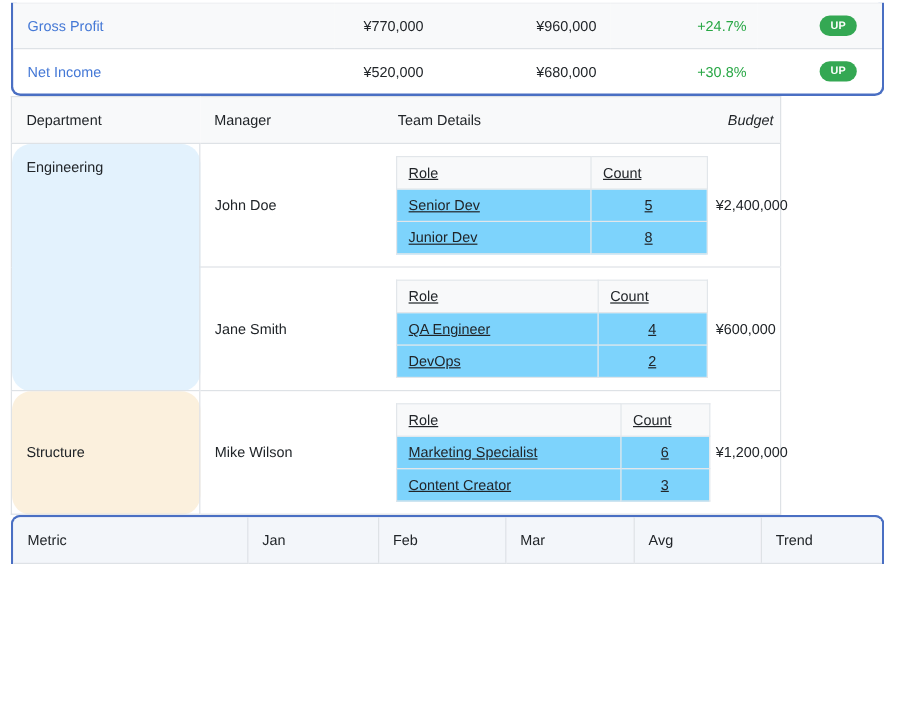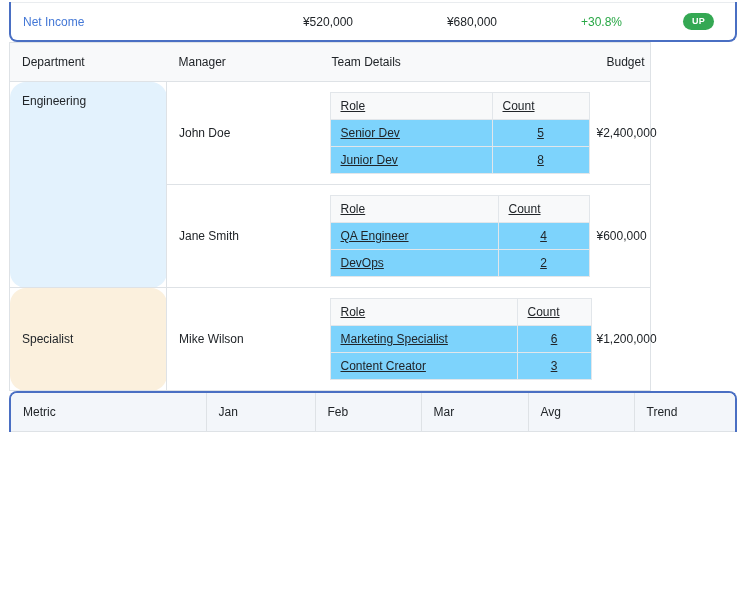--- a/index.html
+++ b/index.html
@@ -37,21 +37,21 @@
   
   .sec-title{margin:35px 0 17px 0;color:#212529;}
   .sec-title.s4{margin-top:31px;margin-bottom:21px;}
 
   
   .t2{border:1px solid #dee2e6;}
   .t2 > thead th{
     background:#f8f9fa;font-weight:normal;text-align:left;
     padding:12px;border-bottom:1px solid #dee2e6;
   }
-  .t2 > thead th.h-budget{padding-left:22px;}
+  .t2 > thead th.h-budget{padding-left:22px;font-style:italic;}
   .t2 > tbody > tr > td{border-top:1px solid #dee2e6;vertical-align:middle;border-radius:16px;}
   .t2 td.dept{
     padding:12px;border-right:1px solid #dee2e6;
   }
   .t2 td.dept.eng{background:#e3f2fd;vertical-align:top;}
   .t2 td.dept.mkt{background:#fbf0dd;vertical-align:middle;}
   .t2 td.mgr{padding:12px;}
   .t2 td.team{padding:10px;}
   .t2 td.budget{text-align:right;padding:12px;}
 
@@ -86,20 +86,29 @@
   <div class="t1wrap">
     <table class="t1">
       <colgroup>
           <col style="width:268px">
           <col style="width:86px">
           <col style="width:144px">
           <col style="width:122px">
           <col>
         </colgroup>
       <tbody>
+        <tr class="alt">
+          <td class="lbl">Gross Profit</td>
+          <td class="num">¥770,000</td>
+          <td class="num">¥960,000</td>
+          <td class="pct">+24.7%</td>
+          <td class="badge-cell">
+            <span class="badge">UP</span>
+          </td>
+        </tr>
         <tr>
           <td class="lbl">Net Income</td>
           <td class="num">¥520,000</td>
           <td class="num">¥680,000</td>
           <td class="pct">+30.8%</td>
           <td class="badge-cell">
             <span class="badge">UP</span>
           </td>
         </tr>
       </tbody>
@@ -174,21 +183,21 @@
               <tr>
                 <td>DevOps</td>
                 <td class="cnt">2</td>
               </tr>
             </tbody>
           </table>
         </td>
         <td class="budget">¥600,000</td>
       </tr>
       <tr>
-        <td class="dept mkt">Specialist</td>
+        <td class="dept mkt">Structure</td>
         <td class="mgr">Mike Wilson</td>
         <td class="team">
           <table class="nested w2">
             <colgroup>
                 <col style="width:187px">
                 <col>
               </colgroup>
             <thead>
               <tr>
                 <th>Role</th>

